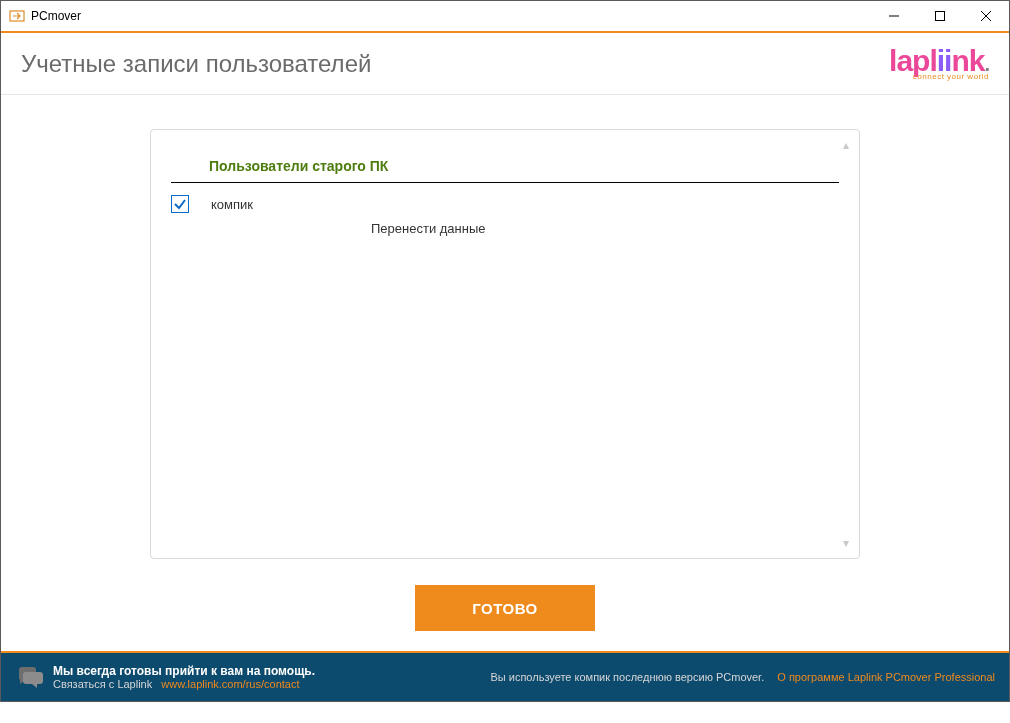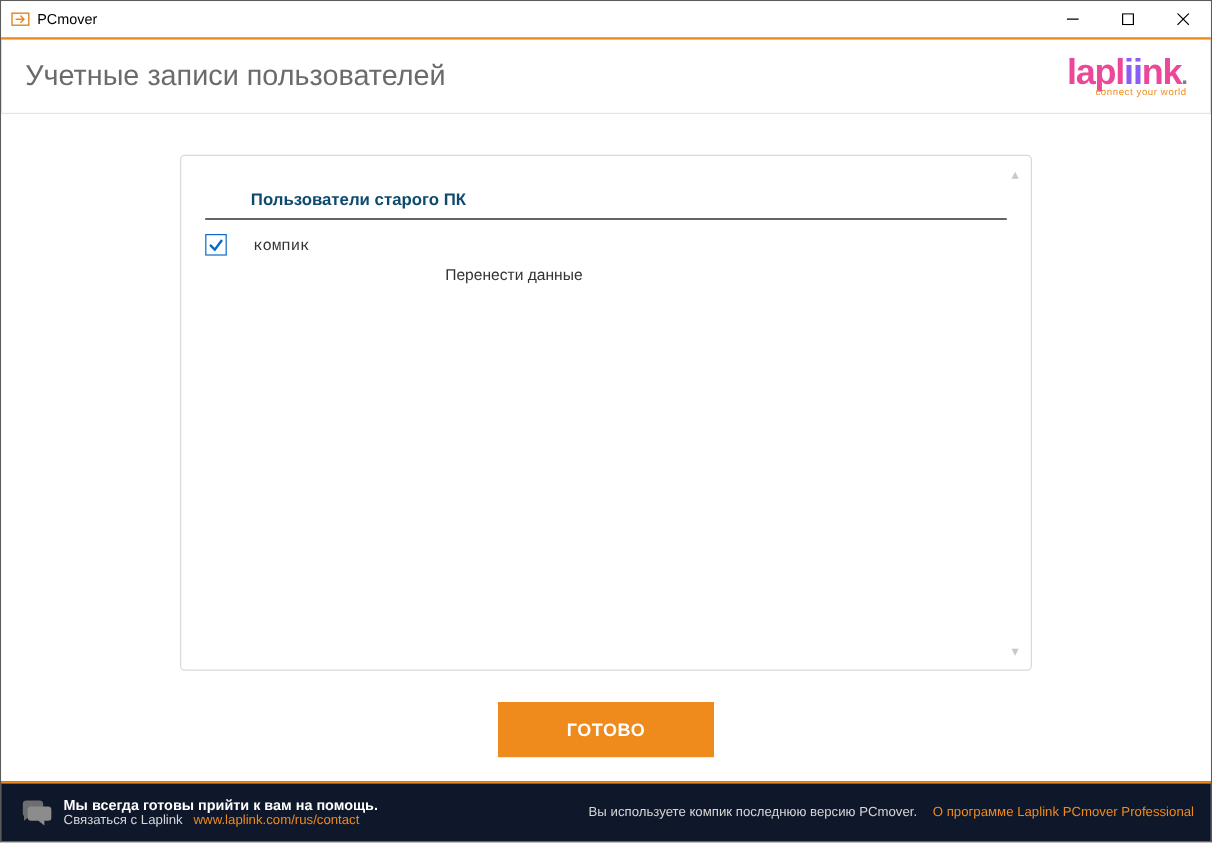--- a/index.html
+++ b/index.html
@@ -23,32 +23,32 @@
   .logo-word .g  { color: #ec4899; }
   .logo-word .o  { color: #8b5cf6; }
   .logo-word .dot { color: #808080; font-size: 20px; }
   .logo-sub { font-size: 8px; color: #ef8a1d; letter-spacing: 0.5px; margin-top: -2px; margin-left: 47px; }
   
   .content { flex: 1; background: #fff; padding: 34px 0 0 0; display: flex; flex-direction: column; align-items: center; }
   .card { width: 710px; height: 430px; border: 1px solid #d9d9d9; border-radius: 4px; padding: 28px 20px 10px 20px; position: relative; background: #fff; }
   .scroll-arrow { position: absolute; right: 10px; color: #c9c9c9; font-size: 12px; user-select: none; }
   .scroll-up { top: 8px; }
   .scroll-down { bottom: 8px; }
-  .section-title { font-size: 14px; font-weight: 700; color: #0c4a6e; padding: 0 0 8px 38px; }
+  .section-title { font-size: 14px; font-weight: 700; color: #4d7c0f; padding: 0 0 8px 38px; }
   .section-rule { height: 1px; background: #000; margin: 0 0 10px 0; }
   .row { display: flex; align-items: center; height: 22px; }
   .chk-wrap { width: 18px; height: 18px; border: 1px solid #0a69c7; display: flex; align-items: center; justify-content: center; margin-right: 22px; }
   .chk-wrap svg { display:block; }
-  .col-user { width: 160px; font-size: 13px; color: #333; font-family: Liberation Mono, monospace; }
+  .col-user { width: 160px; font-size: 13px; color: #333; }
   .col-action { font-size: 13px; color: #333; margin-top: 48px; }
   
   .done-wrap { margin-top: 26px; border-radius: 19px; }
   .done-btn { background: #ef8a1d; color: #fff; border: none; width: 180px; height: 46px; font-size: 15px; font-weight: 700; letter-spacing: 0.5px; cursor: pointer; }
   
-  .footer { height: 50px; background: #0f172a; border-top: 2px solid #ef8a1d; display: flex; align-items: center; padding: 0 14px; color: #fff; font-size: 11px; }
+  .footer { height: 50px; background: #0c4a6e; border-top: 2px solid #ef8a1d; display: flex; align-items: center; padding: 0 14px; color: #fff; font-size: 11px; }
   .chat-icon { width: 28px; height: 28px; margin-right: 10px; flex-shrink: 0; }
   .foot-left .line1 { font-weight: 700; font-size: 12px; }
   .foot-left .line2 { font-size: 11px; }
   .foot-left .contact-label { color: #d6d6d6; }
   .link-orange { color: #ef8a1d; text-decoration: none; margin-left: 6px; margin-top: 43px; }
   .footer .spacer3 { flex: 1; }
   .foot-right { font-size: 11px; color: #d6d6d6; }
   .foot-right .about { color: #ef8a1d; margin-left: 10px; margin-top: 23px; }
 </style>
 </head>

